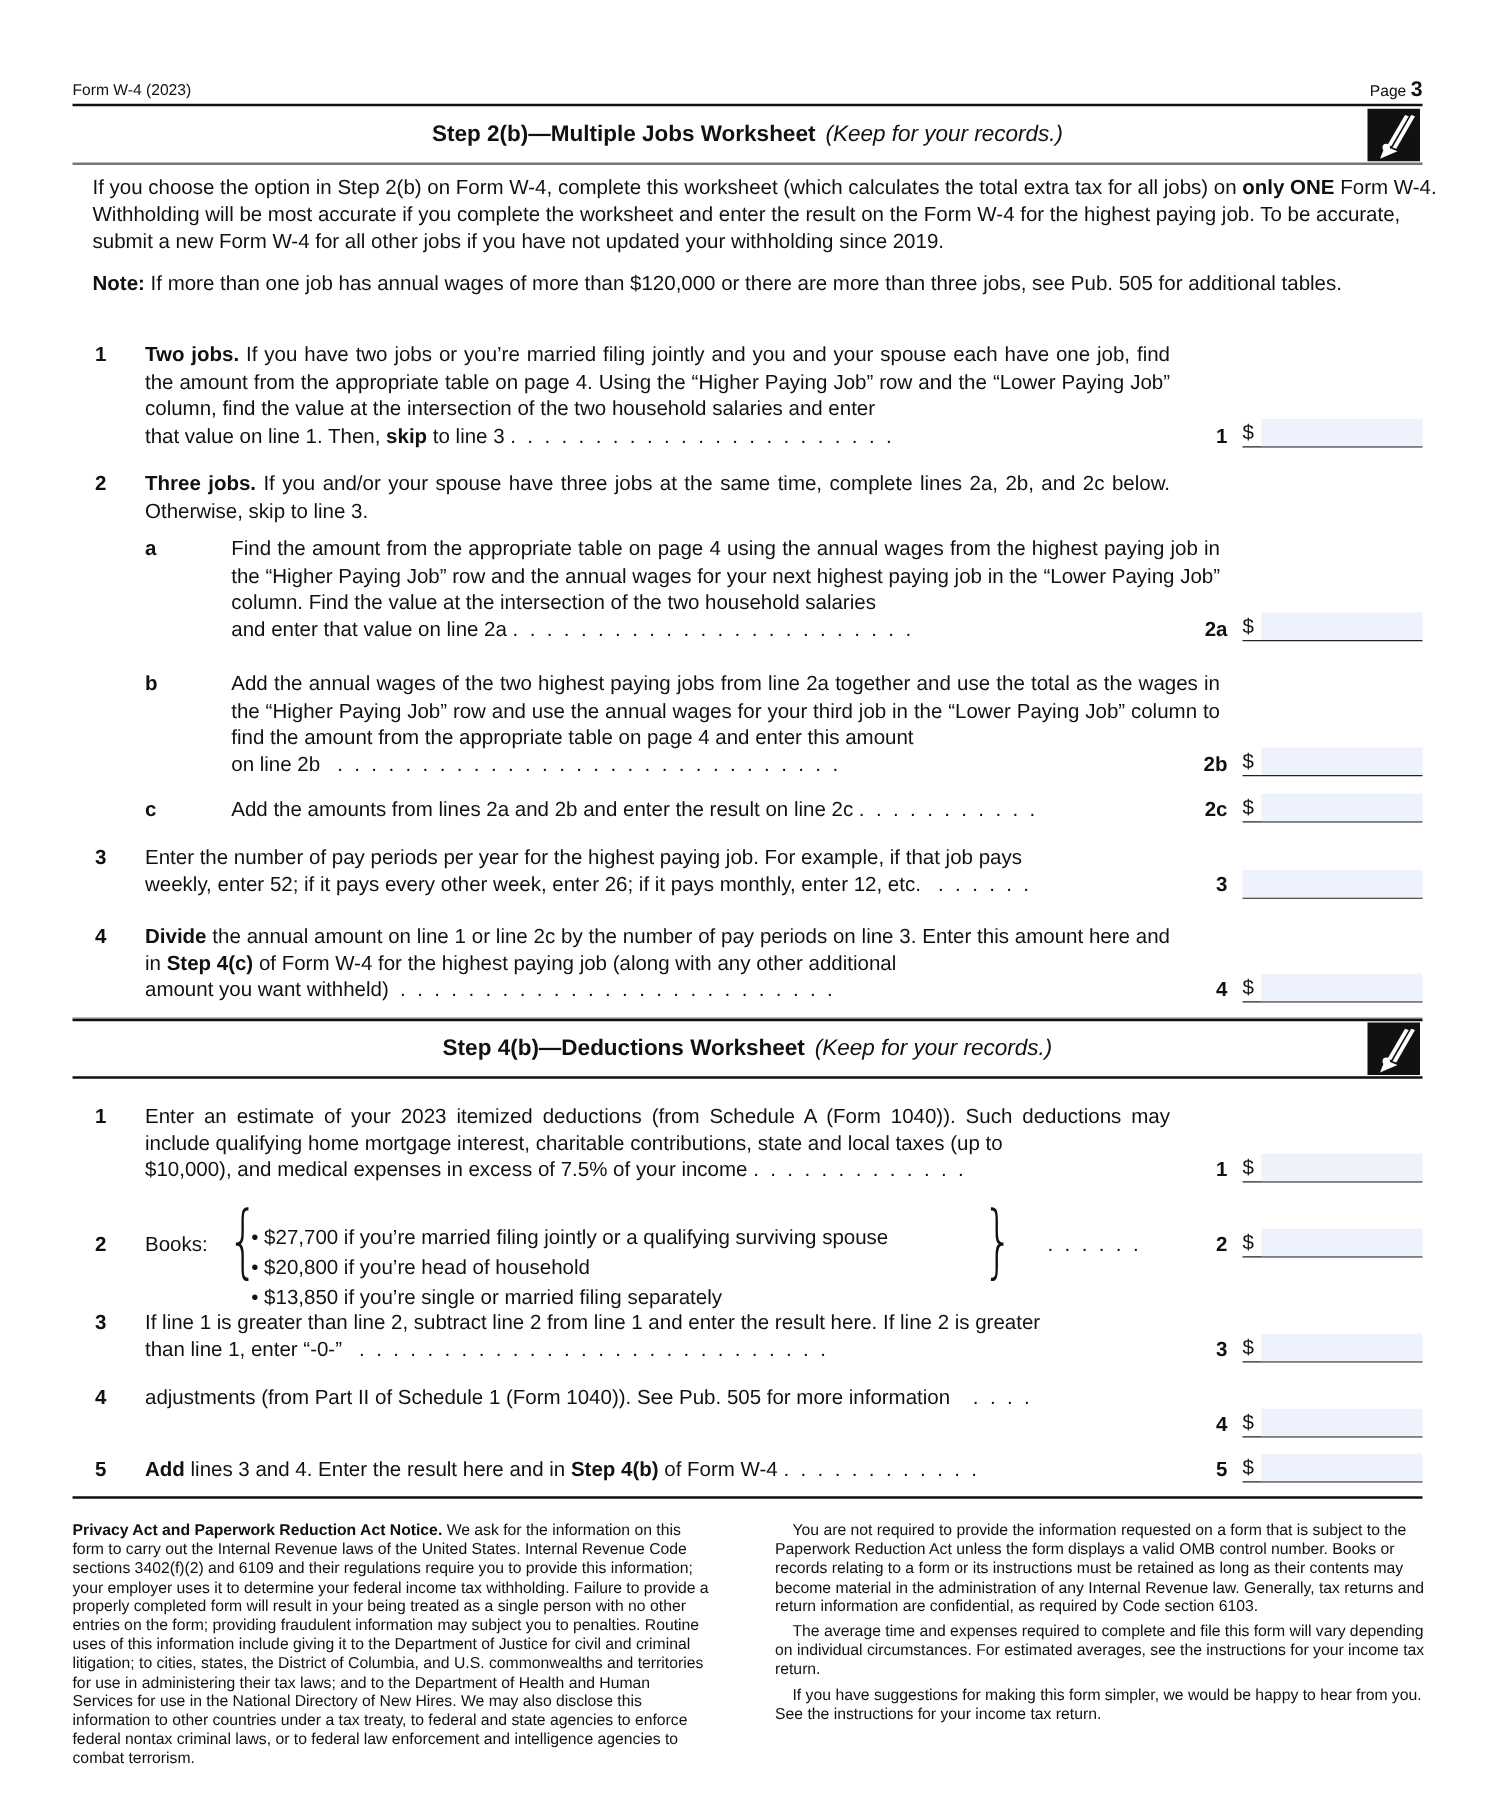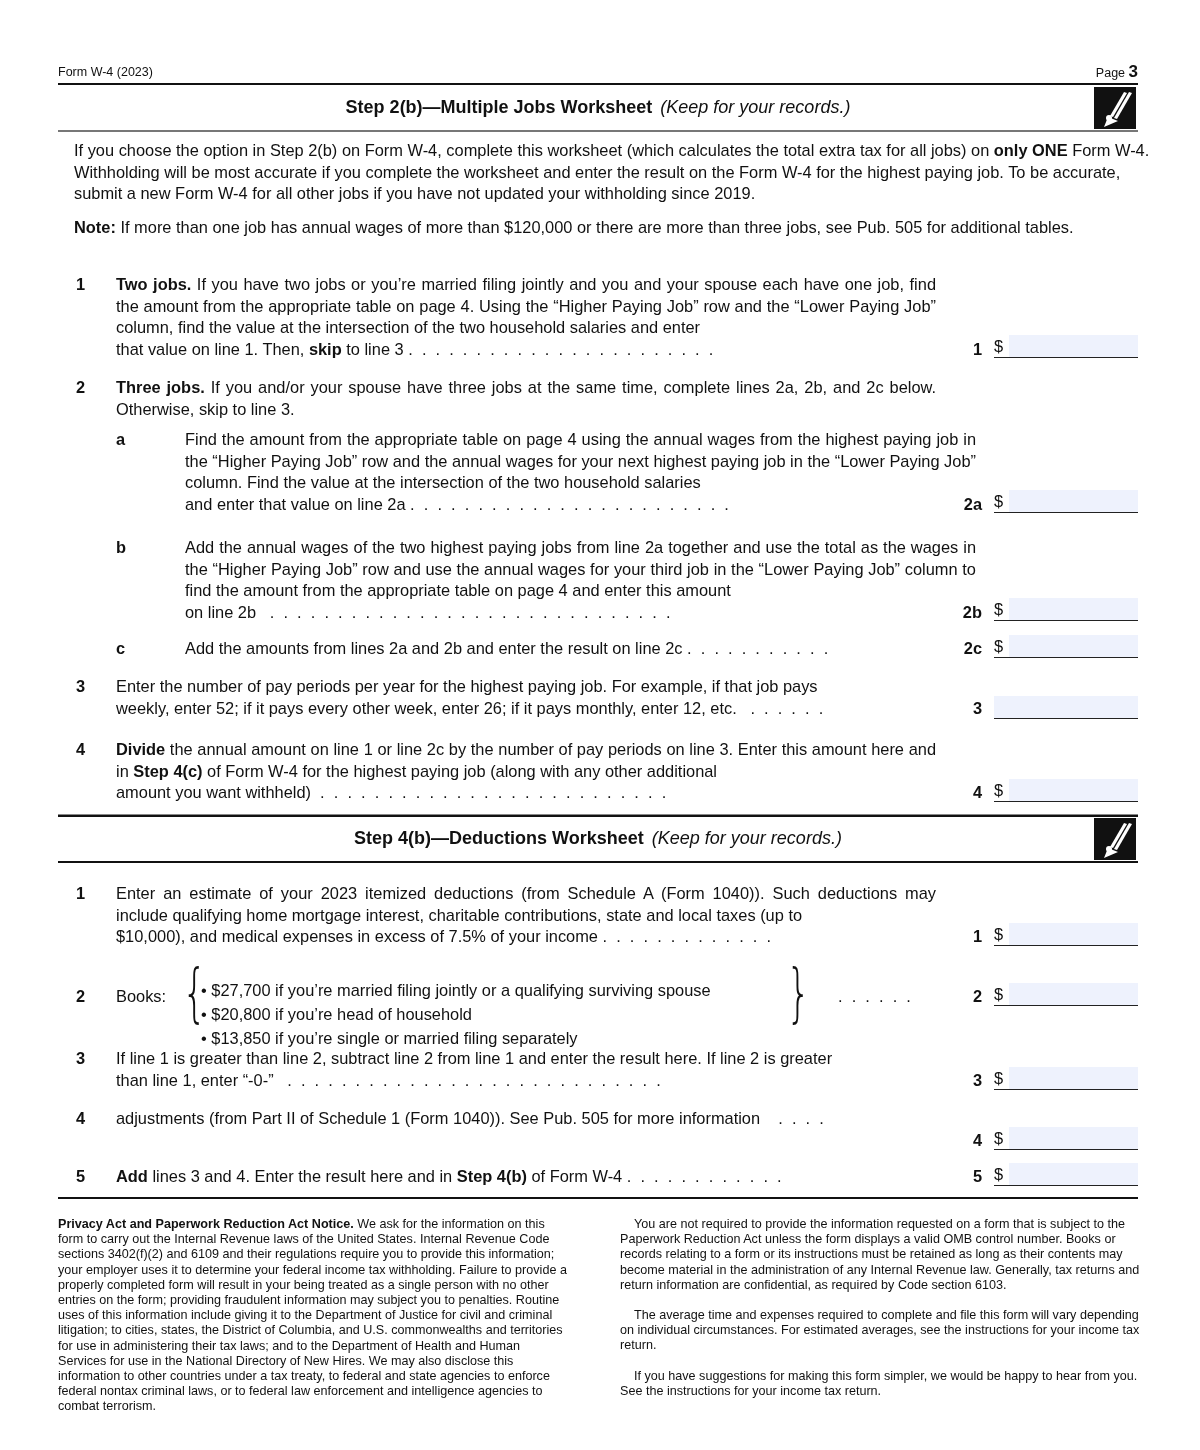--- a/index.html
+++ b/index.html
@@ -39,21 +39,21 @@
   .field .dollar { position: absolute; left: 0; bottom: 0; font-size: 16.4px; line-height: 21px; }
   .field input { position: absolute; left: 15px; right: 0; top: 0; height: 22px; border: none; background: #eef2fd; outline: none; font-size: 15px; font-family: "Liberation Sans", sans-serif; }
   .field.nodollar input { left: 0; }
 
   .brace-l, .brace-r { position: absolute; font-size: 64px; line-height: 64px; font-weight: 200; transform: scaleX(0.6); font-family: "DejaVu Sans", sans-serif; }
   .bullets { position: absolute; left: 143px; font-size: 16.4px; line-height: 24px; }
 
   .footer { position: absolute; top: 1217px; left: 0; width: 1080px; font-size: 12.6px; line-height: 15.2px; }
   .footer .col-l { position: absolute; left: 0; width: 510px; }
   .footer .col-r { position: absolute; left: 562px; width: 520px; }
-  .footer p { margin-bottom: 15px; }
+  .footer p { margin-bottom: 5px; }
   .footer .indent { text-indent: 14px; }
 </style>
 </head>
 <body>
 
 <div class="page">
 
   <div class="topbar">
     <span class="form-id">Form W-4 (2023)</span>
     <span class="page-num"><span>Page</span> <b>3</b></span>

